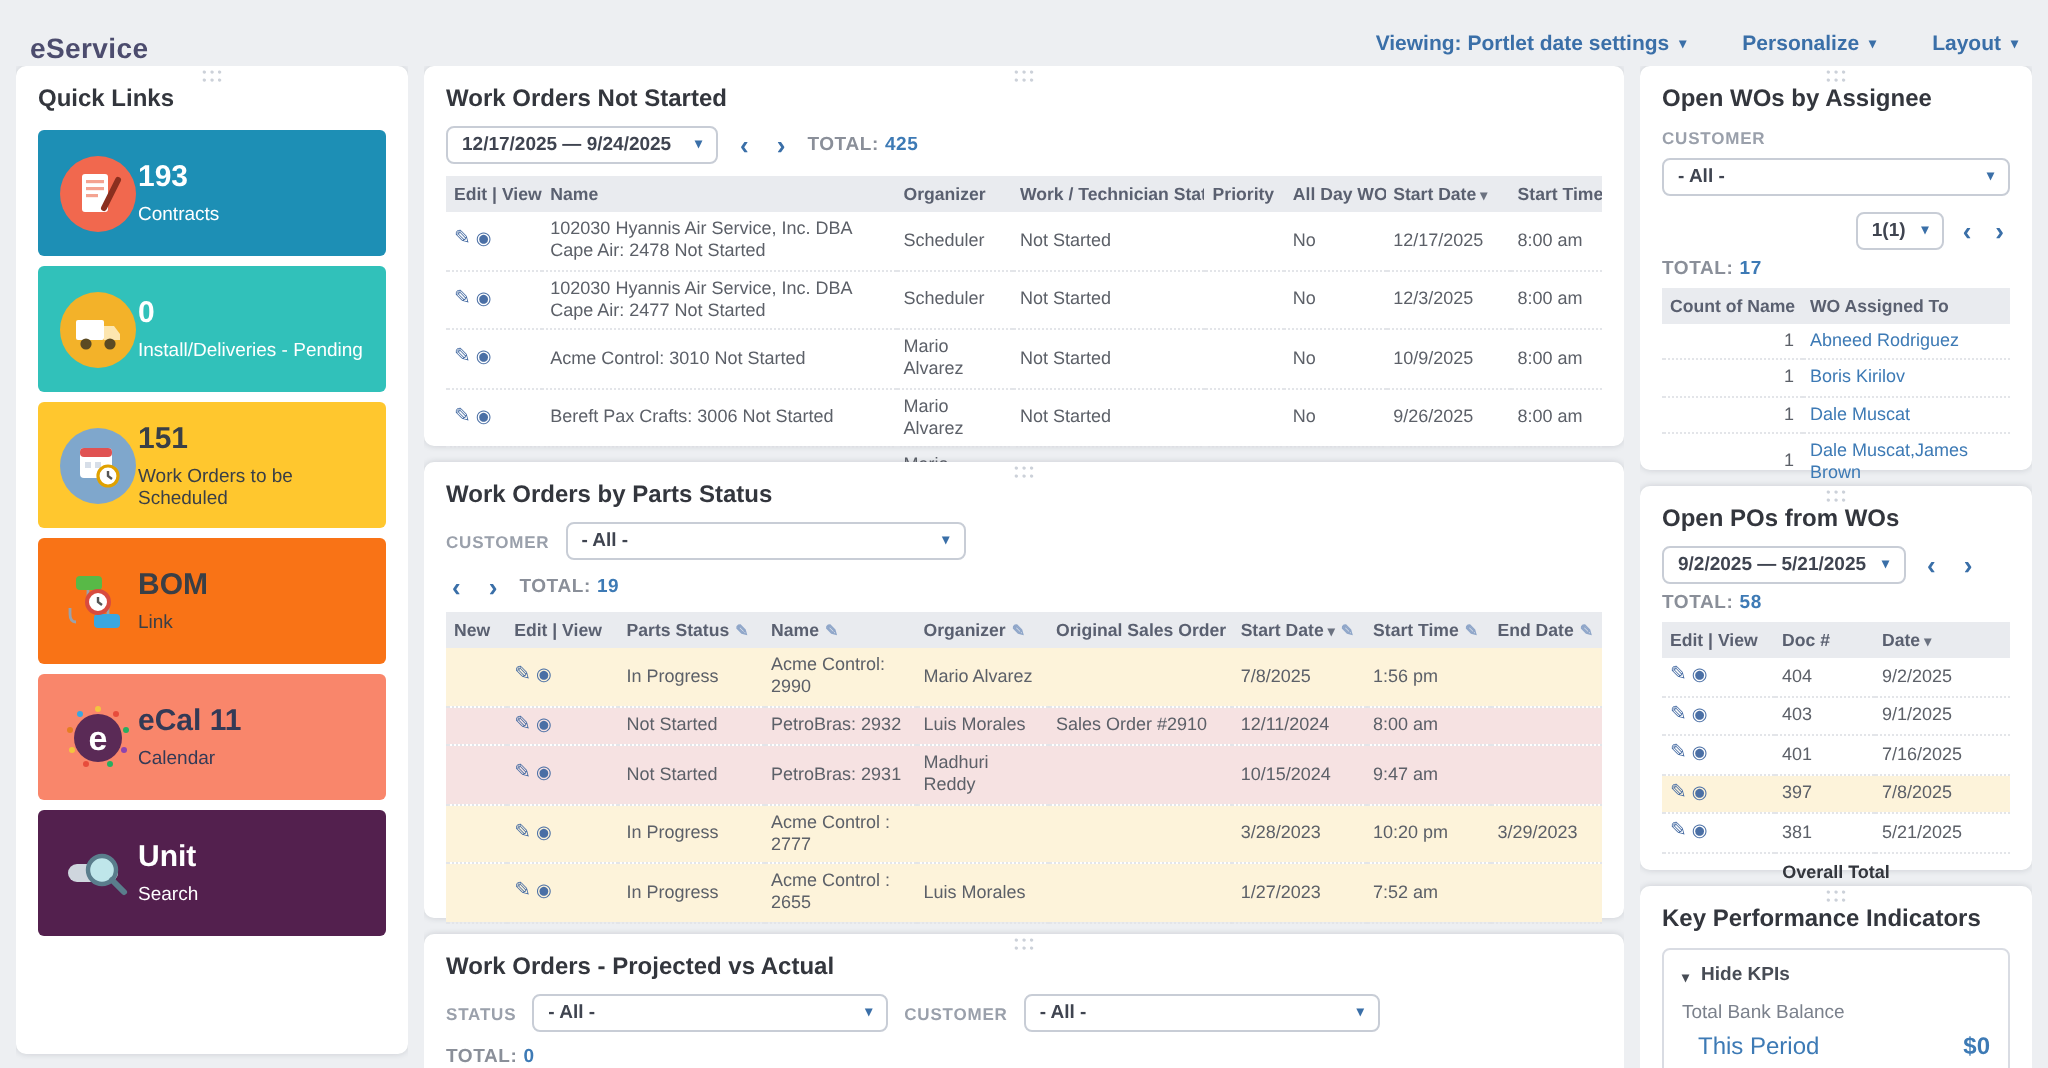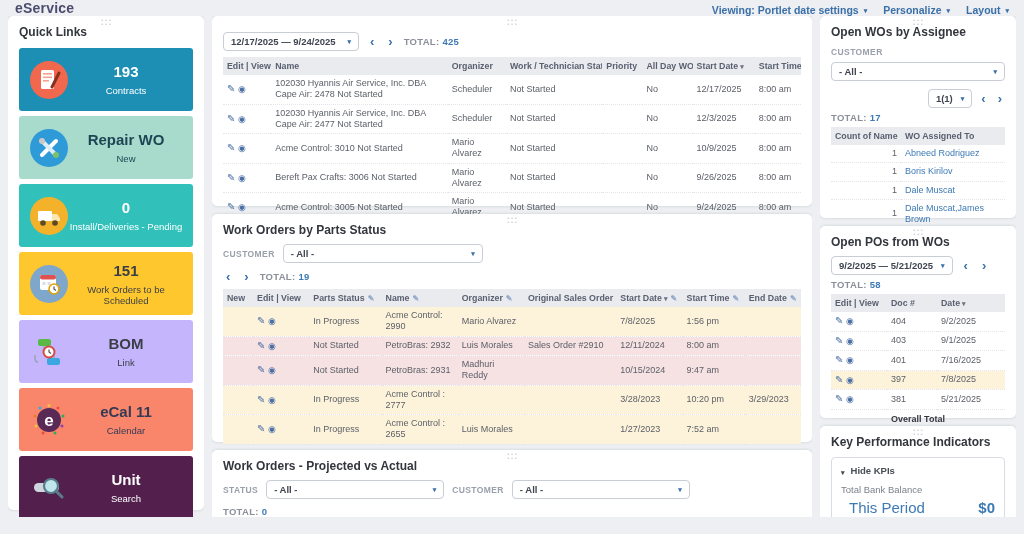--- a/index.html
+++ b/index.html
@@ -1,22 +1,22 @@
 <!DOCTYPE html>
 <html><head>
 <meta charset="utf-8">
 <style>
   * { box-sizing: border-box; }
   html,body { width:1024px; height:534px; margin:0; overflow:hidden;
     background:#edeff2; font-family:"Liberation Sans",sans-serif; }
 
   
-  .topbar { height:16px; display:flex; align-items:flex-end; justify-content:space-between; padding:0 15px; }
+  .topbar { height:33px; display:flex; align-items:flex-start; justify-content:space-between; padding:16px 15px; }
   .brand { font-size:14px; font-weight:bold; color:#4c4c6e; letter-spacing:.2px; }
-  .topmenu { display:flex; gap:16px; }
+  .topmenu { display:flex; gap:28px; }
   .topmenu .item { font-size:10.5px; color:#3a6fa8; font-weight:600; cursor:pointer; display:flex; align-items:center; gap:5px; }
   .caret { color:#3a6fa8; font-size:7px; line-height:1; }
 
   
   .layout { display:flex; gap:8px; padding:0 8px; height:501px; }
   .col { display:flex; flex-direction:column; gap:8px; overflow:hidden; }
   .col-left { width:196px; }
   .col-mid  { width:600px; }
   .col-right{ width:196px; }
 
@@ -47,34 +47,34 @@
   .icn-view { font-size:9px; }
   .sort { font-size:7px; color:#6b7280; margin-left:2px; }
   .hdr-pencil { color:#8fa6c9; font-size:8px; margin-left:3px; }
   .mt8{ margin-top:8px; } .mt6{ margin-top:6px; } .mt4{ margin-top:4px; }
   .link { color:#3d7ab5; }
 
   
   .tiles { display:flex; flex-direction:column; gap:5px; margin-top:9px; }
   .tile { height:63px; border-radius:3px; display:flex; align-items:center; padding:0 10px; cursor:pointer; }
   .tile .ticon { width:40px; height:40px; flex-shrink:0; }
-  .tile .ttxt { flex:1; text-align:center; }
+  .tile .ttxt { flex:1; text-align:left; }
   .tile .tval { font-size:15px; font-weight:bold; line-height:1.2; }
   .tile .tlab { font-size:9.5px; margin-top:4px; }
 
   
   .legend { display:flex; justify-content:center; gap:3px; margin-top:6px; flex-wrap:wrap; }
   .legend .chip { font-size:7.8px; color:#7c6a45; padding:1px 3px; border-radius:2px; white-space:nowrap; }
   .legend .sep { font-size:7.8px; color:#8a8f99; }
 
   
   .kpibox { border:1px solid #d9dce3; border-radius:4px; padding:7px 9px; margin-top:8px; }
   .kpitoggle { font-size:9.5px; font-weight:bold; color:#474c55; display:flex; align-items:flex-end; gap:6px; cursor:pointer; }
   .kpigroup { font-size:9.5px; color:#7b818c; margin-top:8px; }
-  .kpirow { display:flex; justify-content:space-between; font-size:15px; margin-top:4px; padding-left:8px; }
+  .kpirow { display:flex; justify-content:space-between; font-size:12px; margin-top:4px; padding-left:8px; }
   .kpirow .kl { color:#3d7ab5; }
   .kpival { color:#3d7ab5; font-weight:bold; }
   .pager-row { display:flex; align-items:center; justify-content:flex-end; gap:6px; margin-top:8px; }
   .totalrow td { font-weight:bold; color:#235d97; border-bottom:none; }
   .overall { text-align:center; font-weight:bold; color:#33363d; font-size:9px; padding:4px 0 1px; }
 </style>
 </head>
 <body>
 
 <div class="topbar">
@@ -113,35 +113,20 @@
                 <rect x="14" y="20" width="6" height="1.6" fill="#f4a391"></rect>
                 <path d="M23 27 L30 13" stroke="#8a2f1f" stroke-width="3" stroke-linecap="round"></path>
               </svg>
           </span>
           <span class="ttxt">
             <div class="tval">193</div>
             <div class="tlab">Contracts</div>
           </span>
         </div>
 
-        <div class="tile" style="background: rgb(169, 219, 205); color: rgb(29, 70, 84);">
-          <span class="ticon">
-            <svg viewBox="0 0 40 40" width="40" height="40">
-                <circle cx="20" cy="20" r="19" fill="#2e9ad8"></circle>
-                <path d="M13 27 L27 13" stroke="#ffffff" stroke-width="4" stroke-linecap="round"></path>
-                <path d="M13 13 L27 27" stroke="#dcecf9" stroke-width="4" stroke-linecap="round"></path>
-                <circle cx="27" cy="27" r="3" fill="#79c267"></circle>
-                <circle cx="13" cy="13" r="3" fill="#c9c9c9"></circle>
-              </svg>
-          </span>
-          <span class="ttxt">
-            <div class="tval">Repair WO</div>
-            <div class="tlab">New</div>
-          </span>
-        </div>
 
         <div class="tile" style="background: rgb(49, 193, 186); color: rgb(255, 255, 255);">
           <span class="ticon">
             <svg viewBox="0 0 40 40" width="40" height="40">
                 <circle cx="20" cy="20" r="19" fill="#f3b229"></circle>
                 <rect x="9" y="15" width="14" height="10" rx="1" fill="#ffffff"></rect>
                 <path d="M23 18 h5 l3 4 v3 h-8 z" fill="#fde6b0"></path>
                 <circle cx="14" cy="27" r="2.8" fill="#5b4a23"></circle>
                 <circle cx="26" cy="27" r="2.8" fill="#5b4a23"></circle>
               </svg>
@@ -163,21 +148,21 @@
                 <circle cx="25" cy="25" r="5" fill="#fff" stroke="#e0a100" stroke-width="1.6"></circle>
                 <path d="M25 22.5 V25 L27 26.5" stroke="#555" stroke-width="1.2" fill="none"></path>
               </svg>
           </span>
           <span class="ttxt">
             <div class="tval">151</div>
             <div class="tlab">Work Orders to be Scheduled</div>
           </span>
         </div>
 
-        <div class="tile" style="background: #c4b5fd; color: rgb(58, 63, 70);">
+        <div class="tile" style="background: #f97316; color: rgb(58, 63, 70);">
           <span class="ticon">
             <svg viewBox="0 0 40 40" width="40" height="40">
                 <rect x="9" y="7" width="13" height="7" rx="2" fill="#58b947"></rect>
                 <rect x="18" y="26" width="13" height="7" rx="2" fill="#3aa7e0"></rect>
                 <path d="M15 14 v5 M25 26 v-3" stroke="#98a2ad" stroke-width="1.4" fill="none"></path>
                 <circle cx="20" cy="20" r="5.5" fill="#ffffff" stroke="#d84b3f" stroke-width="2"></circle>
                 <path d="M20 17.5 V20 L22 21.5" stroke="#555" stroke-width="1.2" fill="none"></path>
                 <path d="M9 30 q-3 0 -3 -4 v-3" stroke="#98a2ad" stroke-width="1.4" fill="none"></path>
               </svg>
           </span>
@@ -224,20 +209,21 @@
         </div>
 
       </div>
     </div>
   </div>
 
   <div class="col col-mid">
 
     <div class="portlet" style="height:190px;">
       <div class="dots"></div>
+      <div class="ptitle">Work Orders Not Started</div>
       <div class="ctl-row">
         <span class="select" style="width:136px;">
           <span>12/17/2025 — 9/24/2025</span>
           <span class="caret">▾</span>
         </span>
         <span class="nav-arrow">‹</span>
         <span class="nav-arrow">›</span>
         <span class="total">
           <span>TOTAL:</span><span class="val">425</span>
         </span>

